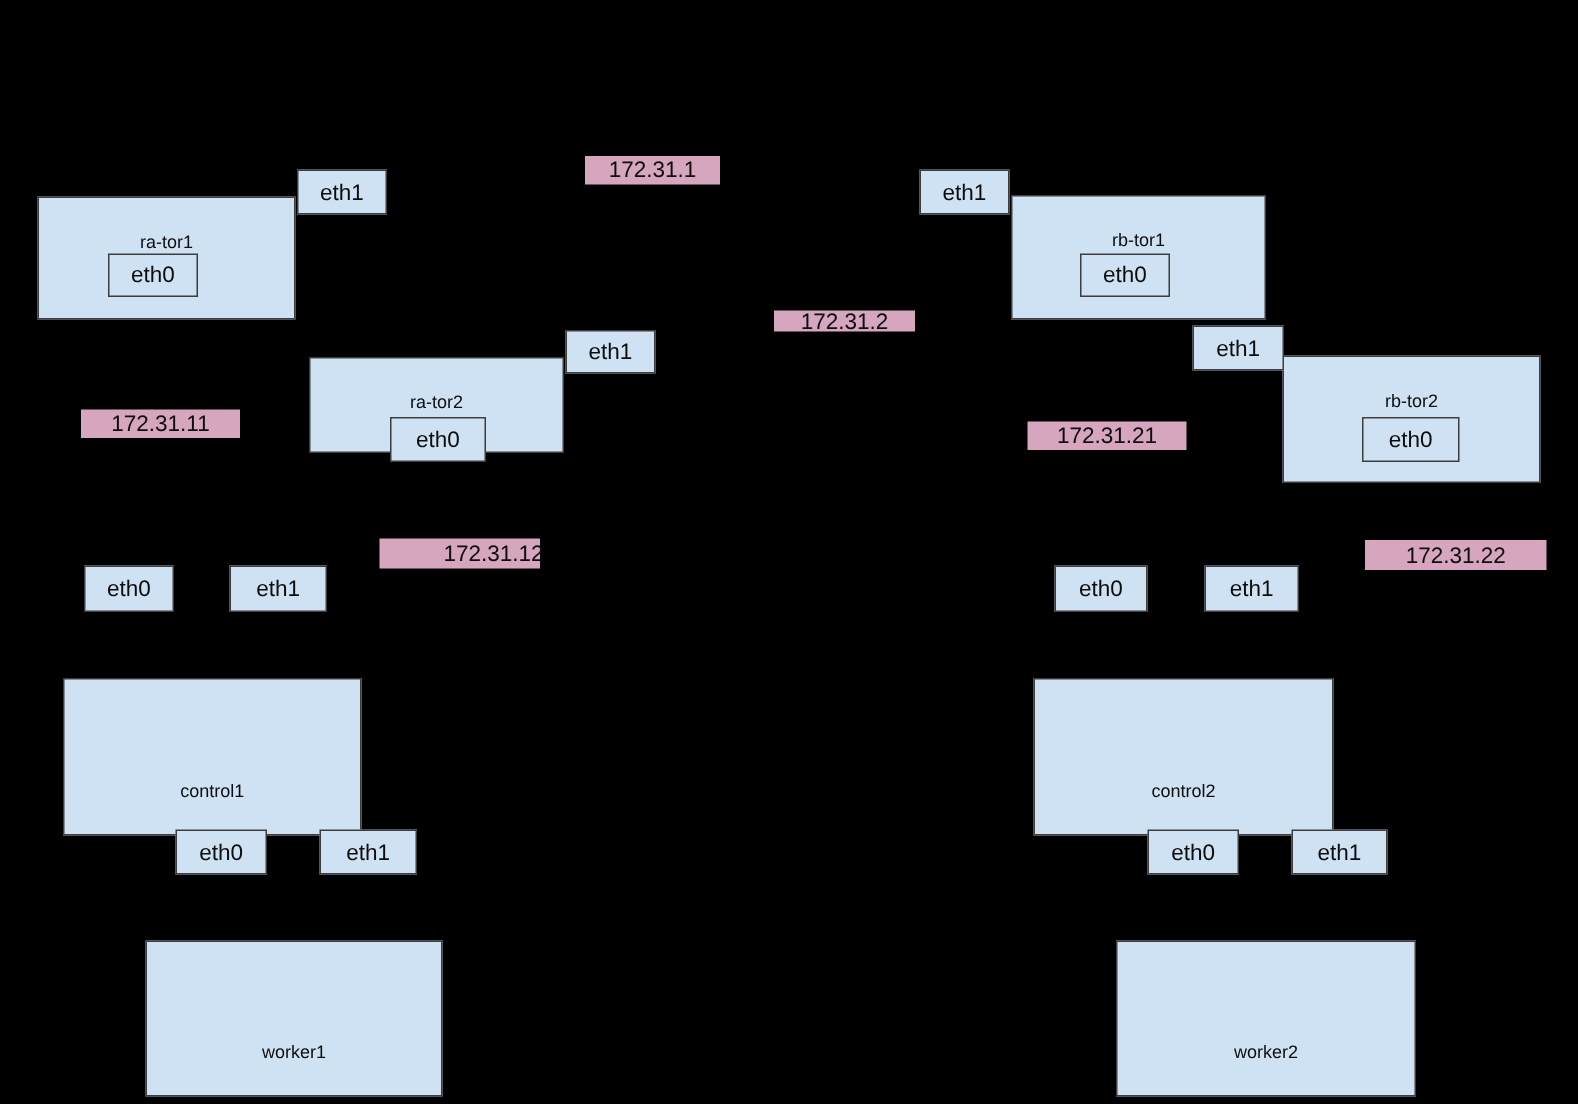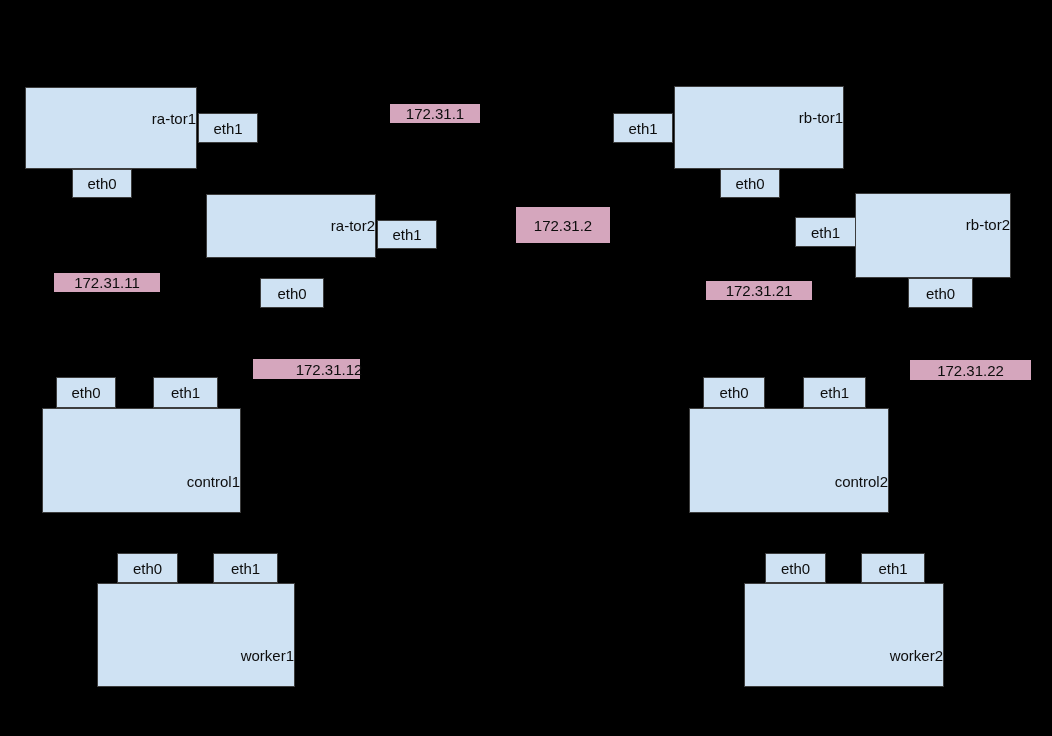--- a/index.html
+++ b/index.html
@@ -17,23 +17,24 @@
     overflow:hidden;
     font-family:"Liberation Sans", sans-serif;
     color:var(--text);
   }
   .node{
     position:absolute;
     background:var(--node-fill);
     border:1px solid var(--node-border);
     box-sizing:border-box;
     display:flex;
-    justify-content:flex-end;
-    font-size:15px;
+    justify-content:center;
+    font-size:12px;
     z-index:1;
+    margin-top:44px;
   }
   .node--tor{align-items:flex-start;padding-top:22px;}
   .node--host{align-items:flex-end;padding-bottom:22px;}
   .port{
     position:absolute;
     background:var(--node-fill);
     border:1px solid var(--node-border);
     box-sizing:border-box;
     display:flex;align-items:center;justify-content:center;
     font-size:15px;
@@ -45,21 +46,21 @@
     box-sizing:border-box;
     display:flex;align-items:center;justify-content:center;
     font-size:15px;
     z-index:3;
     white-space:nowrap;
   }
   
   #ra-tor1{left:25px;top:87px;width:172px;height:82px;}
   #ra-tor2{left:206px;top:194px;width:170px;height:64px;}
   #rb-tor1{left:674px;top:86px;width:170px;height:83px;}
-  #rb-tor2{left:855px;top:193px;width:156px;height:85px;}
+  #rb-tor2{left:855px;top:193px;width:172px;height:85px;}
   #control1{left:42px;top:408px;width:199px;height:105px;}
   #control2{left:689px;top:408px;width:200px;height:105px;}
   #worker1{left:97px;top:583px;width:198px;height:104px;}
   #worker2{left:744px;top:583px;width:200px;height:104px;}
   
   #ra-tor1-eth1{left:198px;top:113px;width:60px;height:30px;}
   #ra-tor1-eth0{left:72px;top:169px;width:60px;height:29px;}
   #ra-tor2-eth1{left:377px;top:220px;width:60px;height:29px;}
   #ra-tor2-eth0{left:260px;top:278px;width:64px;height:30px;}
   #rb-tor1-eth1{left:613px;top:113px;width:60px;height:30px;}
@@ -69,24 +70,24 @@
   #control1-eth0{left:56px;top:377px;width:60px;height:31px;}
   #control1-eth1{left:153px;top:377px;width:65px;height:31px;}
   #control2-eth0{left:703px;top:377px;width:62px;height:31px;}
   #control2-eth1{left:803px;top:377px;width:63px;height:31px;}
   #worker1-eth0{left:117px;top:553px;width:61px;height:30px;}
   #worker1-eth1{left:213px;top:553px;width:65px;height:30px;}
   #worker2-eth0{left:765px;top:553px;width:61px;height:30px;}
   #worker2-eth1{left:861px;top:553px;width:64px;height:30px;}
   
   #ip-172-31-1{left:390px;top:104px;width:90px;height:19px;}
-  #ip-172-31-2{left:516px;top:207px;width:94px;height:36px;}
+  #ip-172-31-2{left:516px;top:207px;width:94px;height:14px;}
   #ip-172-31-11{left:54px;top:273px;width:106px;height:19px;}
   #ip-172-31-12{left:253px;top:359px;width:107px;height:20px;padding-left:45px;}
-  #ip-172-31-21{left:685px;top:281px;width:106px;height:19px;margin-left:21px;}
+  #ip-172-31-21{left:685px;top:281px;width:106px;height:19px;}
   #ip-172-31-22{left:910px;top:360px;width:121px;height:20px;}
 </style>
 </head>
 <body>
 
 <div class="canvas">
 
   <div class="node node--tor" id="ra-tor1">
     <span>ra-tor1</span>
   </div>

